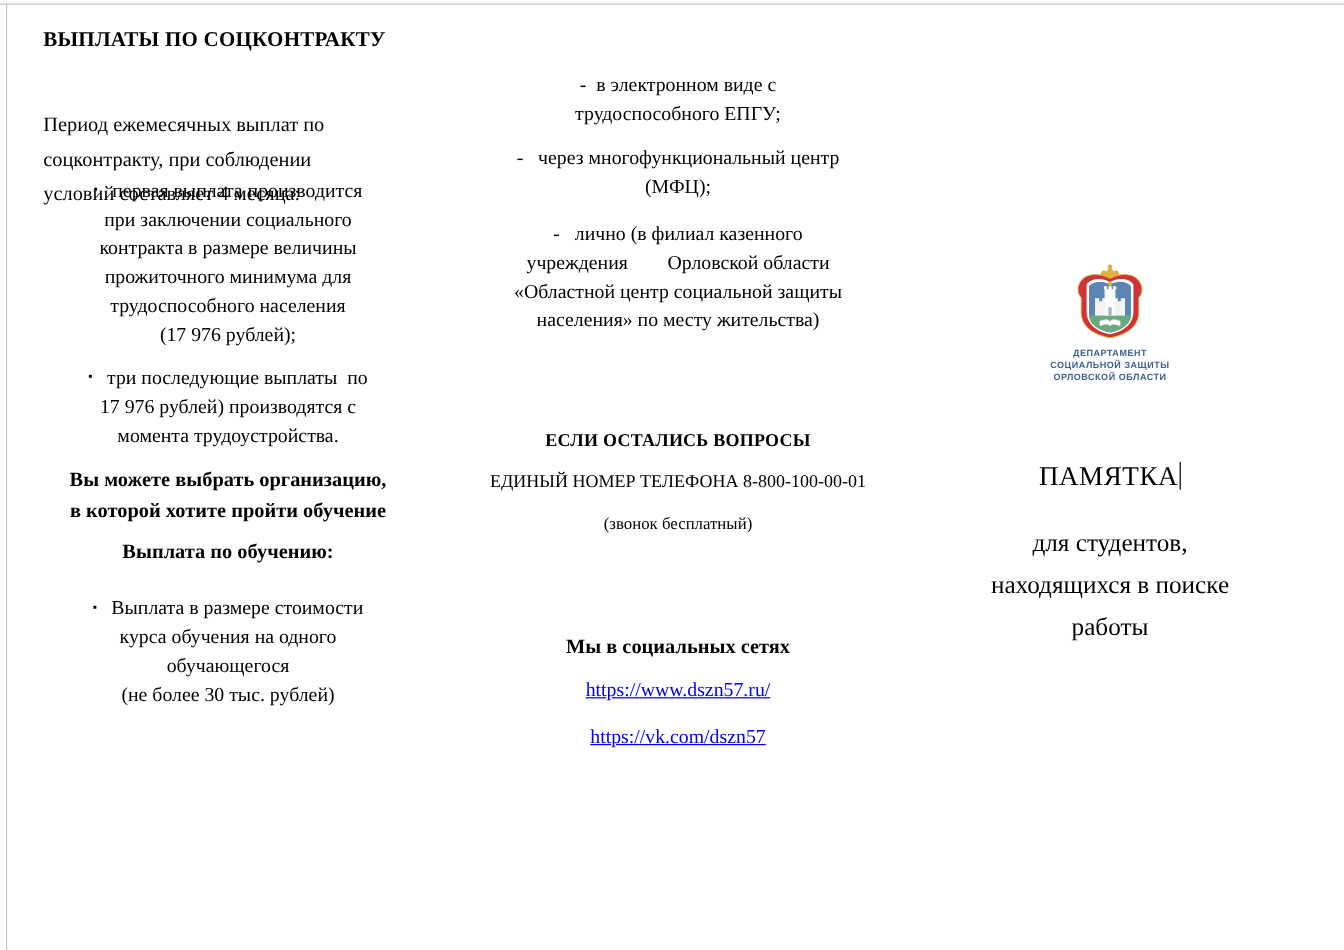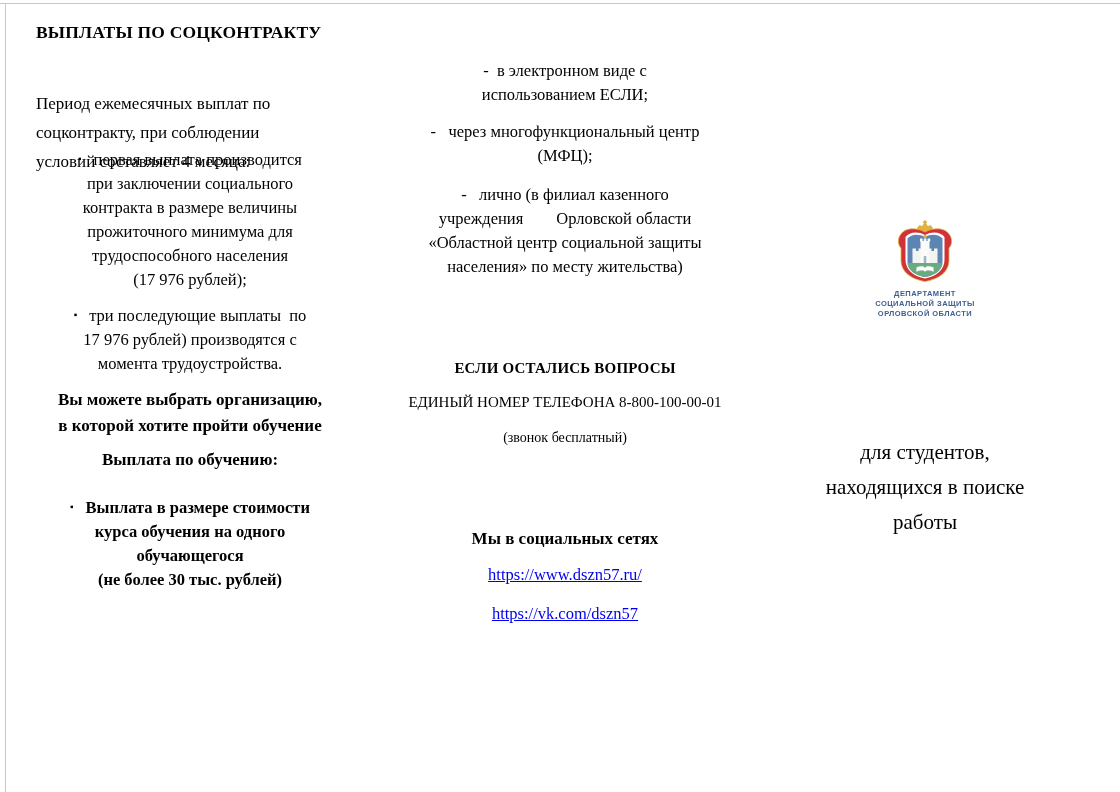--- a/index.html
+++ b/index.html
@@ -67,32 +67,32 @@
     <span class="bullet-marker">▪</span><span class="prewrap">три последующие выплаты  по
 17 976 рублей) производятся с
 момента трудоустройства.</span>
   </div>
 
   <div class="abs bold-center prewrap" style="top:387px;">Вы можете выбрать организацию,
 в которой хотите пройти обучение</div>
 
   <div class="abs bold-center" style="top:447px;">Выплата по обучению:</div>
 
-  <div class="abs bullet-item" style="top:495px;font-weight:bold;">
+  <div class="abs bullet-item" style="top:495px;">
     <span class="bullet-marker">▪</span><span class="prewrap">Выплата в размере стоимости
 курса обучения на одного
 обучающегося
 (не более 30 тыс. рублей)</span>
   </div>
 </div>
 
 <div id="col-mid" class="col">
 
   <div class="abs mid-item prewrap" style="top:59px;">-  в электронном виде с
-использованием ЕСЛИ;</div>
+трудоспособного ЕПГУ;</div>
 
   <div class="abs mid-item prewrap" style="top:120px;">-   через многофункциональный центр
 (МФЦ);</div>
 
   <div class="abs mid-item prewrap" style="top:183px;">-   лично (в филиал казенного
 учреждения        Орловской области
 «Областной центр социальной защиты
 населения» по месту жительства)</div>
 
   <div class="abs questions-h" style="top:360px;">ЕСЛИ ОСТАЛИСЬ ВОПРОСЫ</div>
@@ -139,17 +139,18 @@
       <circle cx="30" cy="16.5" r="1.8" fill="#e2b33c"></circle>
       <rect x="28.7" y="36" width="2.6" height="7" fill="#9fb4c8"></rect>
 
       <path d="M21.5 47.5 Q29 44.5 30 48.2 Q31 44.5 38.5 47.5 L38.5 51.5 Q31 48.7 30 51.8 Q29 48.7 21.5 51.5 Z" fill="#ffffff" stroke="#d8d8d8" stroke-width="0.4"></path>
     </svg>
     <div class="logo-caption">ДЕПАРТАМЕНТ
 СОЦИАЛЬНОЙ ЗАЩИТЫ
 ОРЛОВСКОЙ ОБЛАСТИ</div>
   </div>
 
+  <div class="memo-title"><span>ПАМЯТКА</span><span class="caret"></span></div>
 
   <div class="memo-subtitle prewrap">для студентов,
 находящихся в поиске
 работы</div>
 </div>
 
 </body></html>

